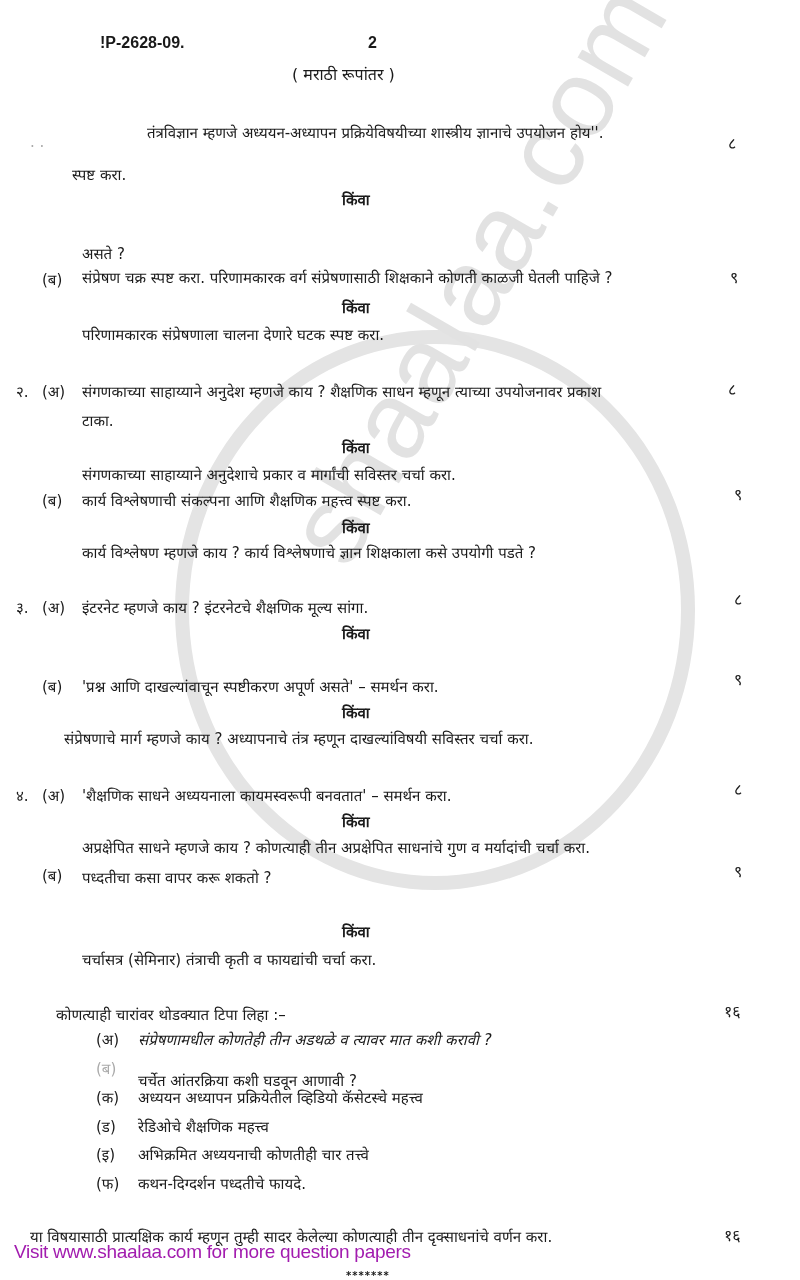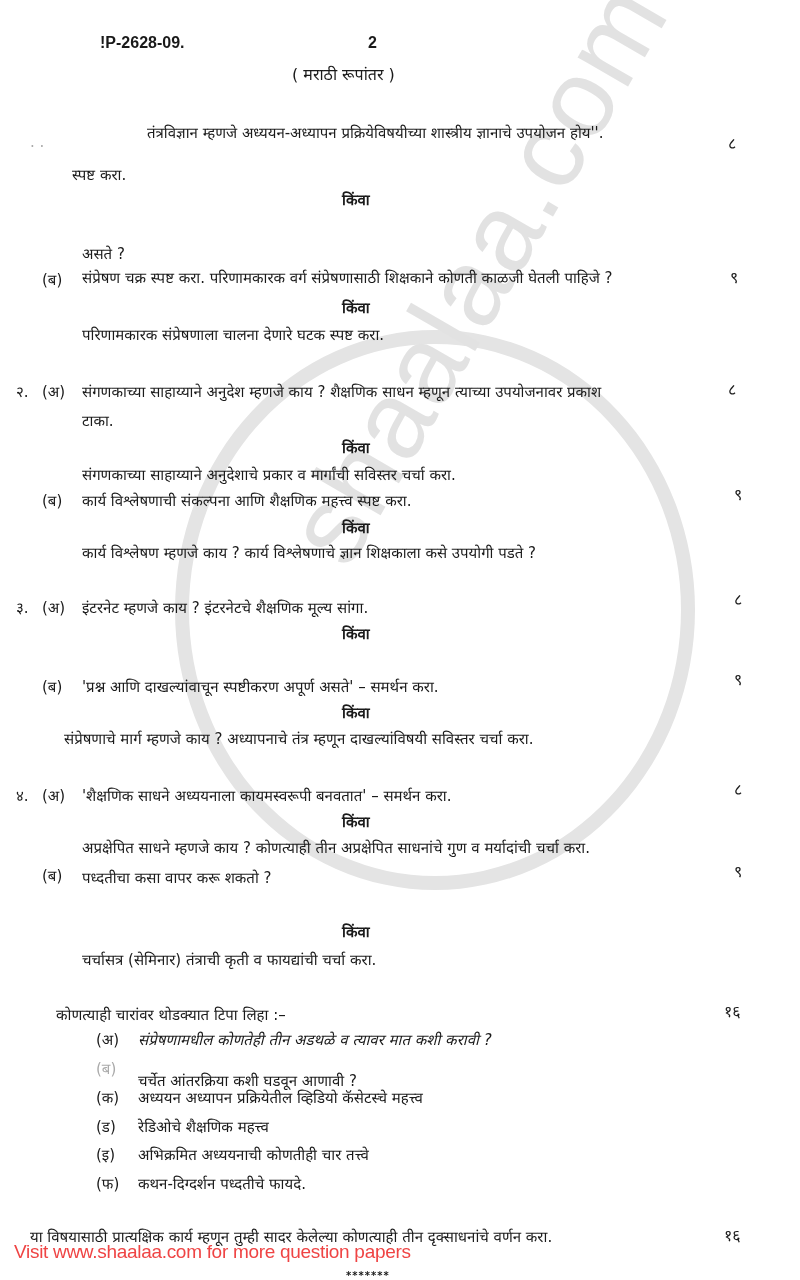--- a/index.html
+++ b/index.html
@@ -16,21 +16,21 @@
     position: absolute; left: 260px; top: 520px; font-size: 110px; color: #e2e2e2;
     transform: rotate(-60deg); transform-origin: left top; font-family: "Liberation Sans", sans-serif;
     white-space: nowrap; letter-spacing: 2px;
   }
   .abs { position: absolute; white-space: nowrap; font-size: 15px; line-height: 20px; }
   .hdr-code { font-family: "Liberation Sans", sans-serif; font-size: 16px; font-weight: bold; }
   .hdr-page { font-family: "Liberation Sans", sans-serif; font-size: 16px; font-weight: bold; }
   .kimva { font-weight: bold; font-size: 15px; }
   .marks { font-size: 16px; }
   .num { font-size: 15px; }
-  .footer { font-family: "Liberation Sans", sans-serif; font-size: 19px; color: #ef4444; letter-spacing: -0.3px; }
+  .footer { font-family: "Liberation Sans", sans-serif; font-size: 19px; color: #a21caf; letter-spacing: -0.3px; }
   .stars { font-size: 10px; font-weight: bold; letter-spacing: 1px; }
   .faint { color: #aaa; }
 </style>
 </head>
 <body>
 
 <div class="page">
 
   <div class="watermark"></div>
   <div class="watermark-text">shaalaa.com</div>

